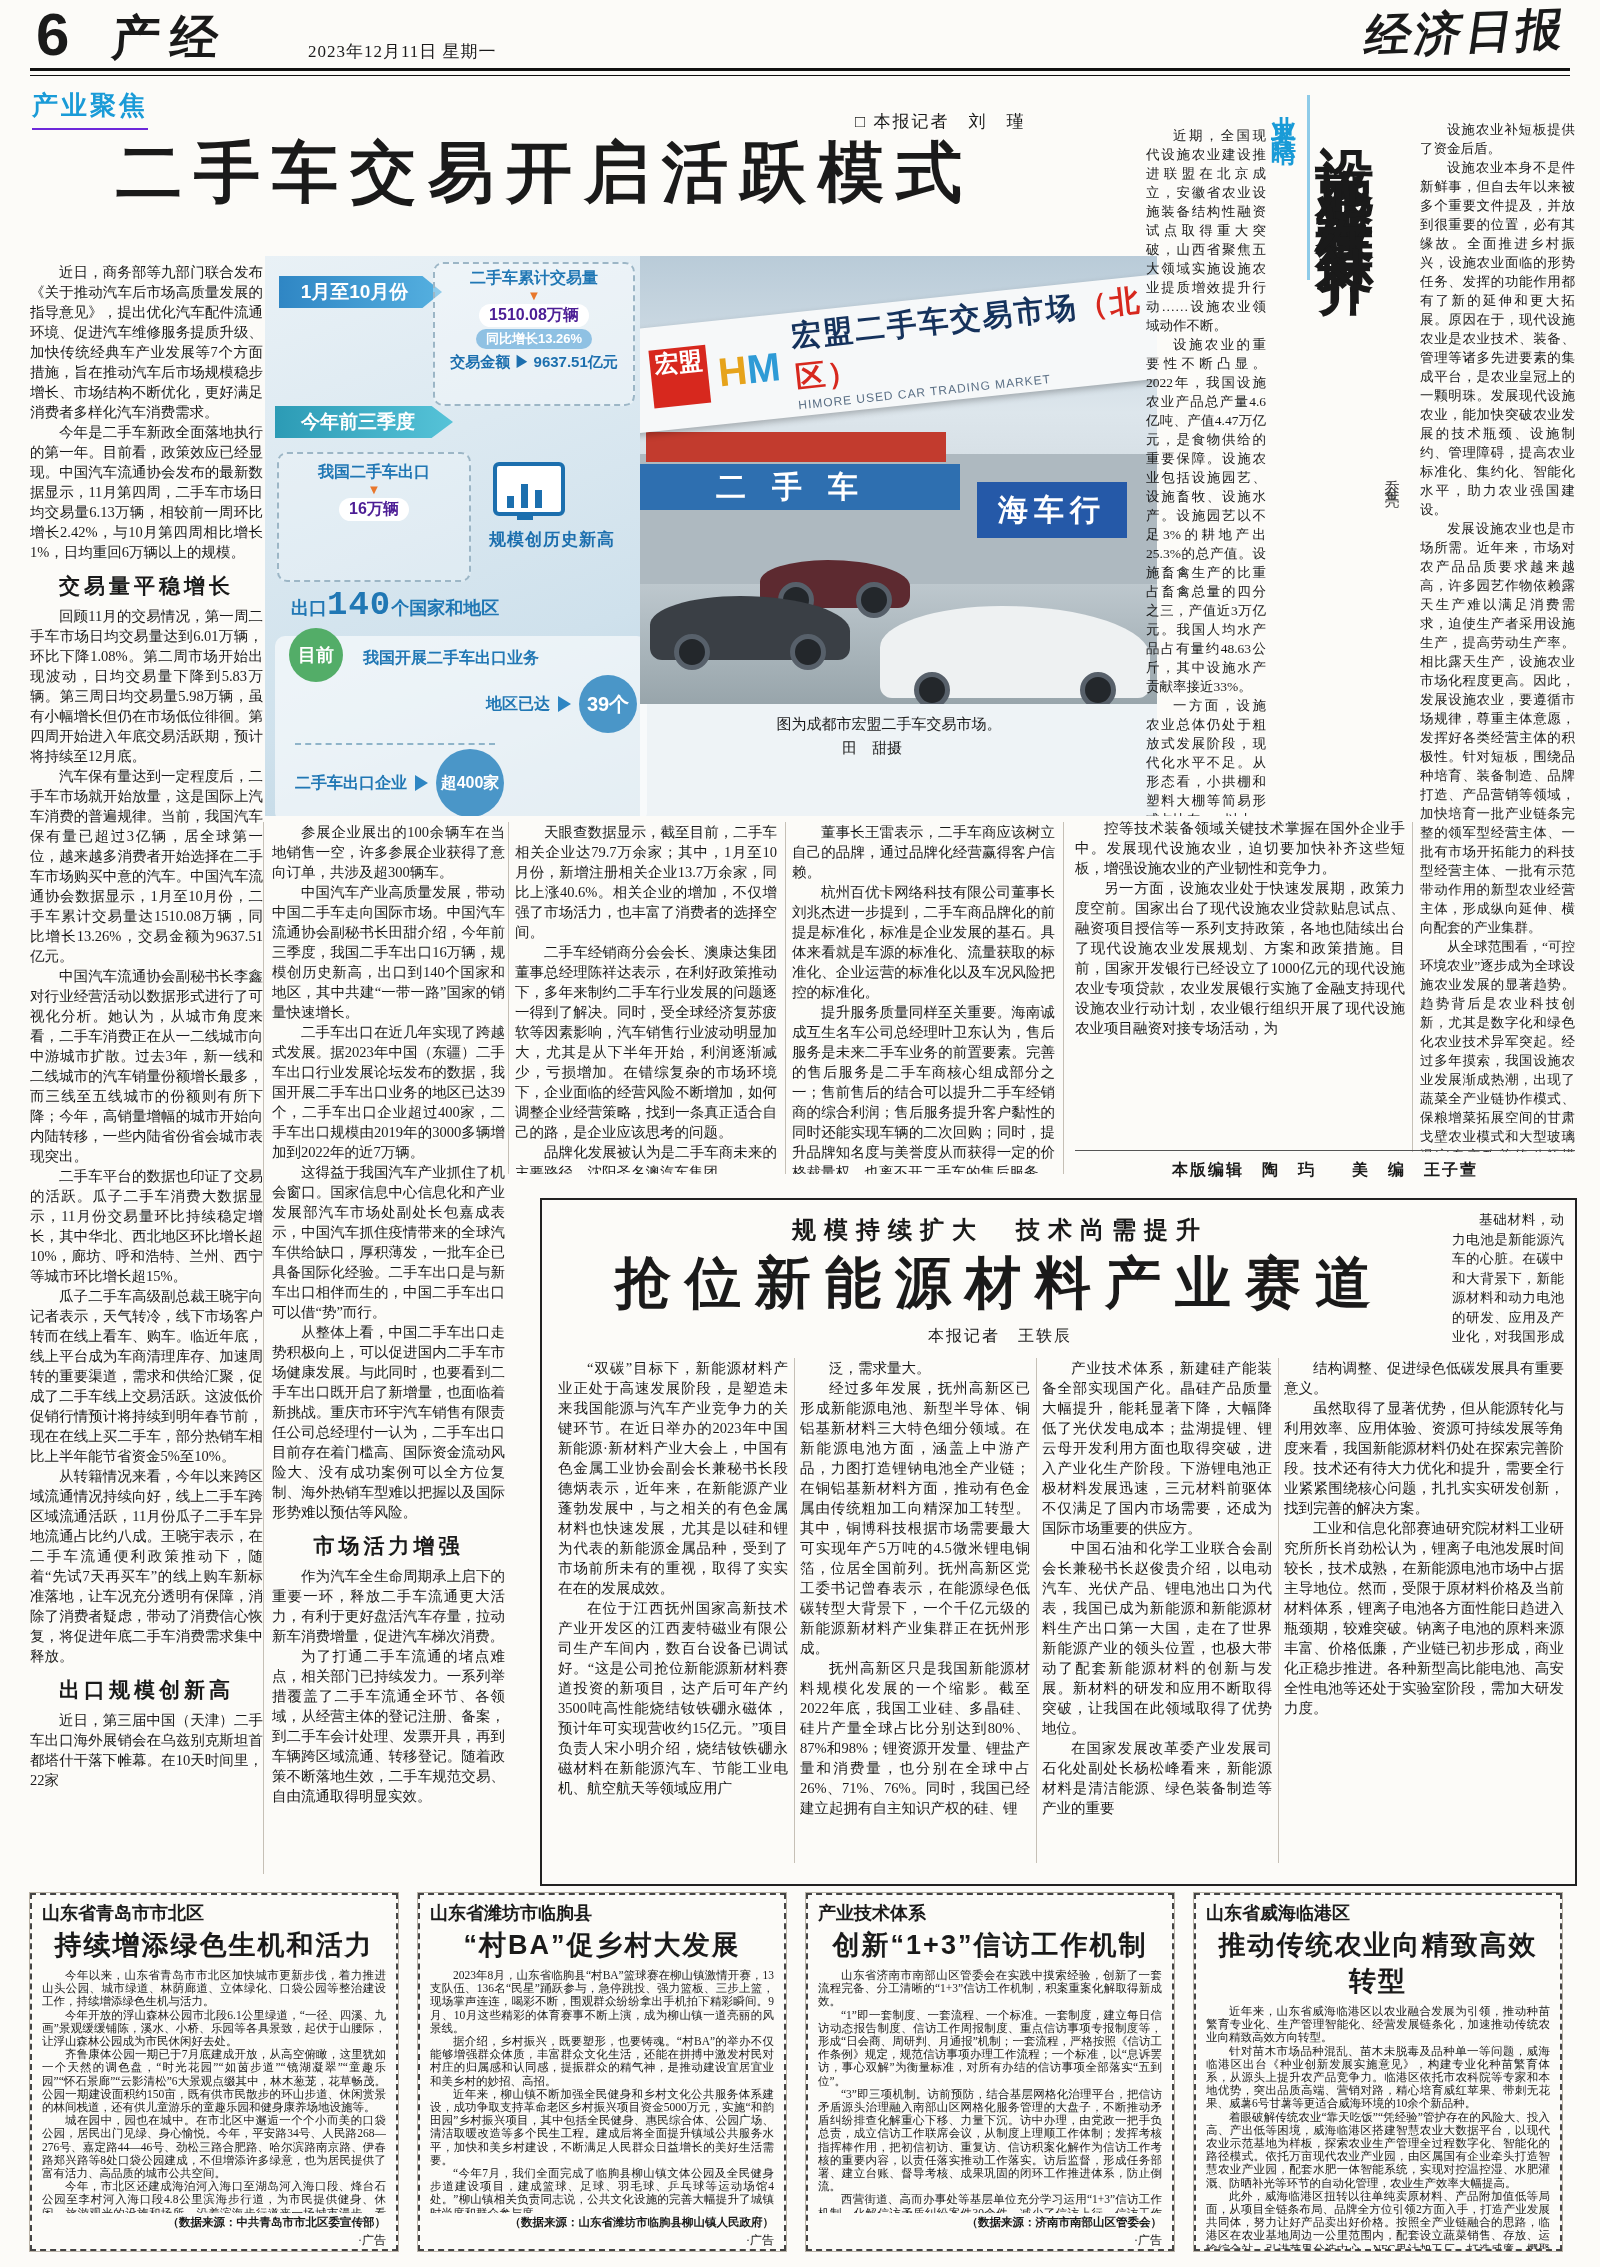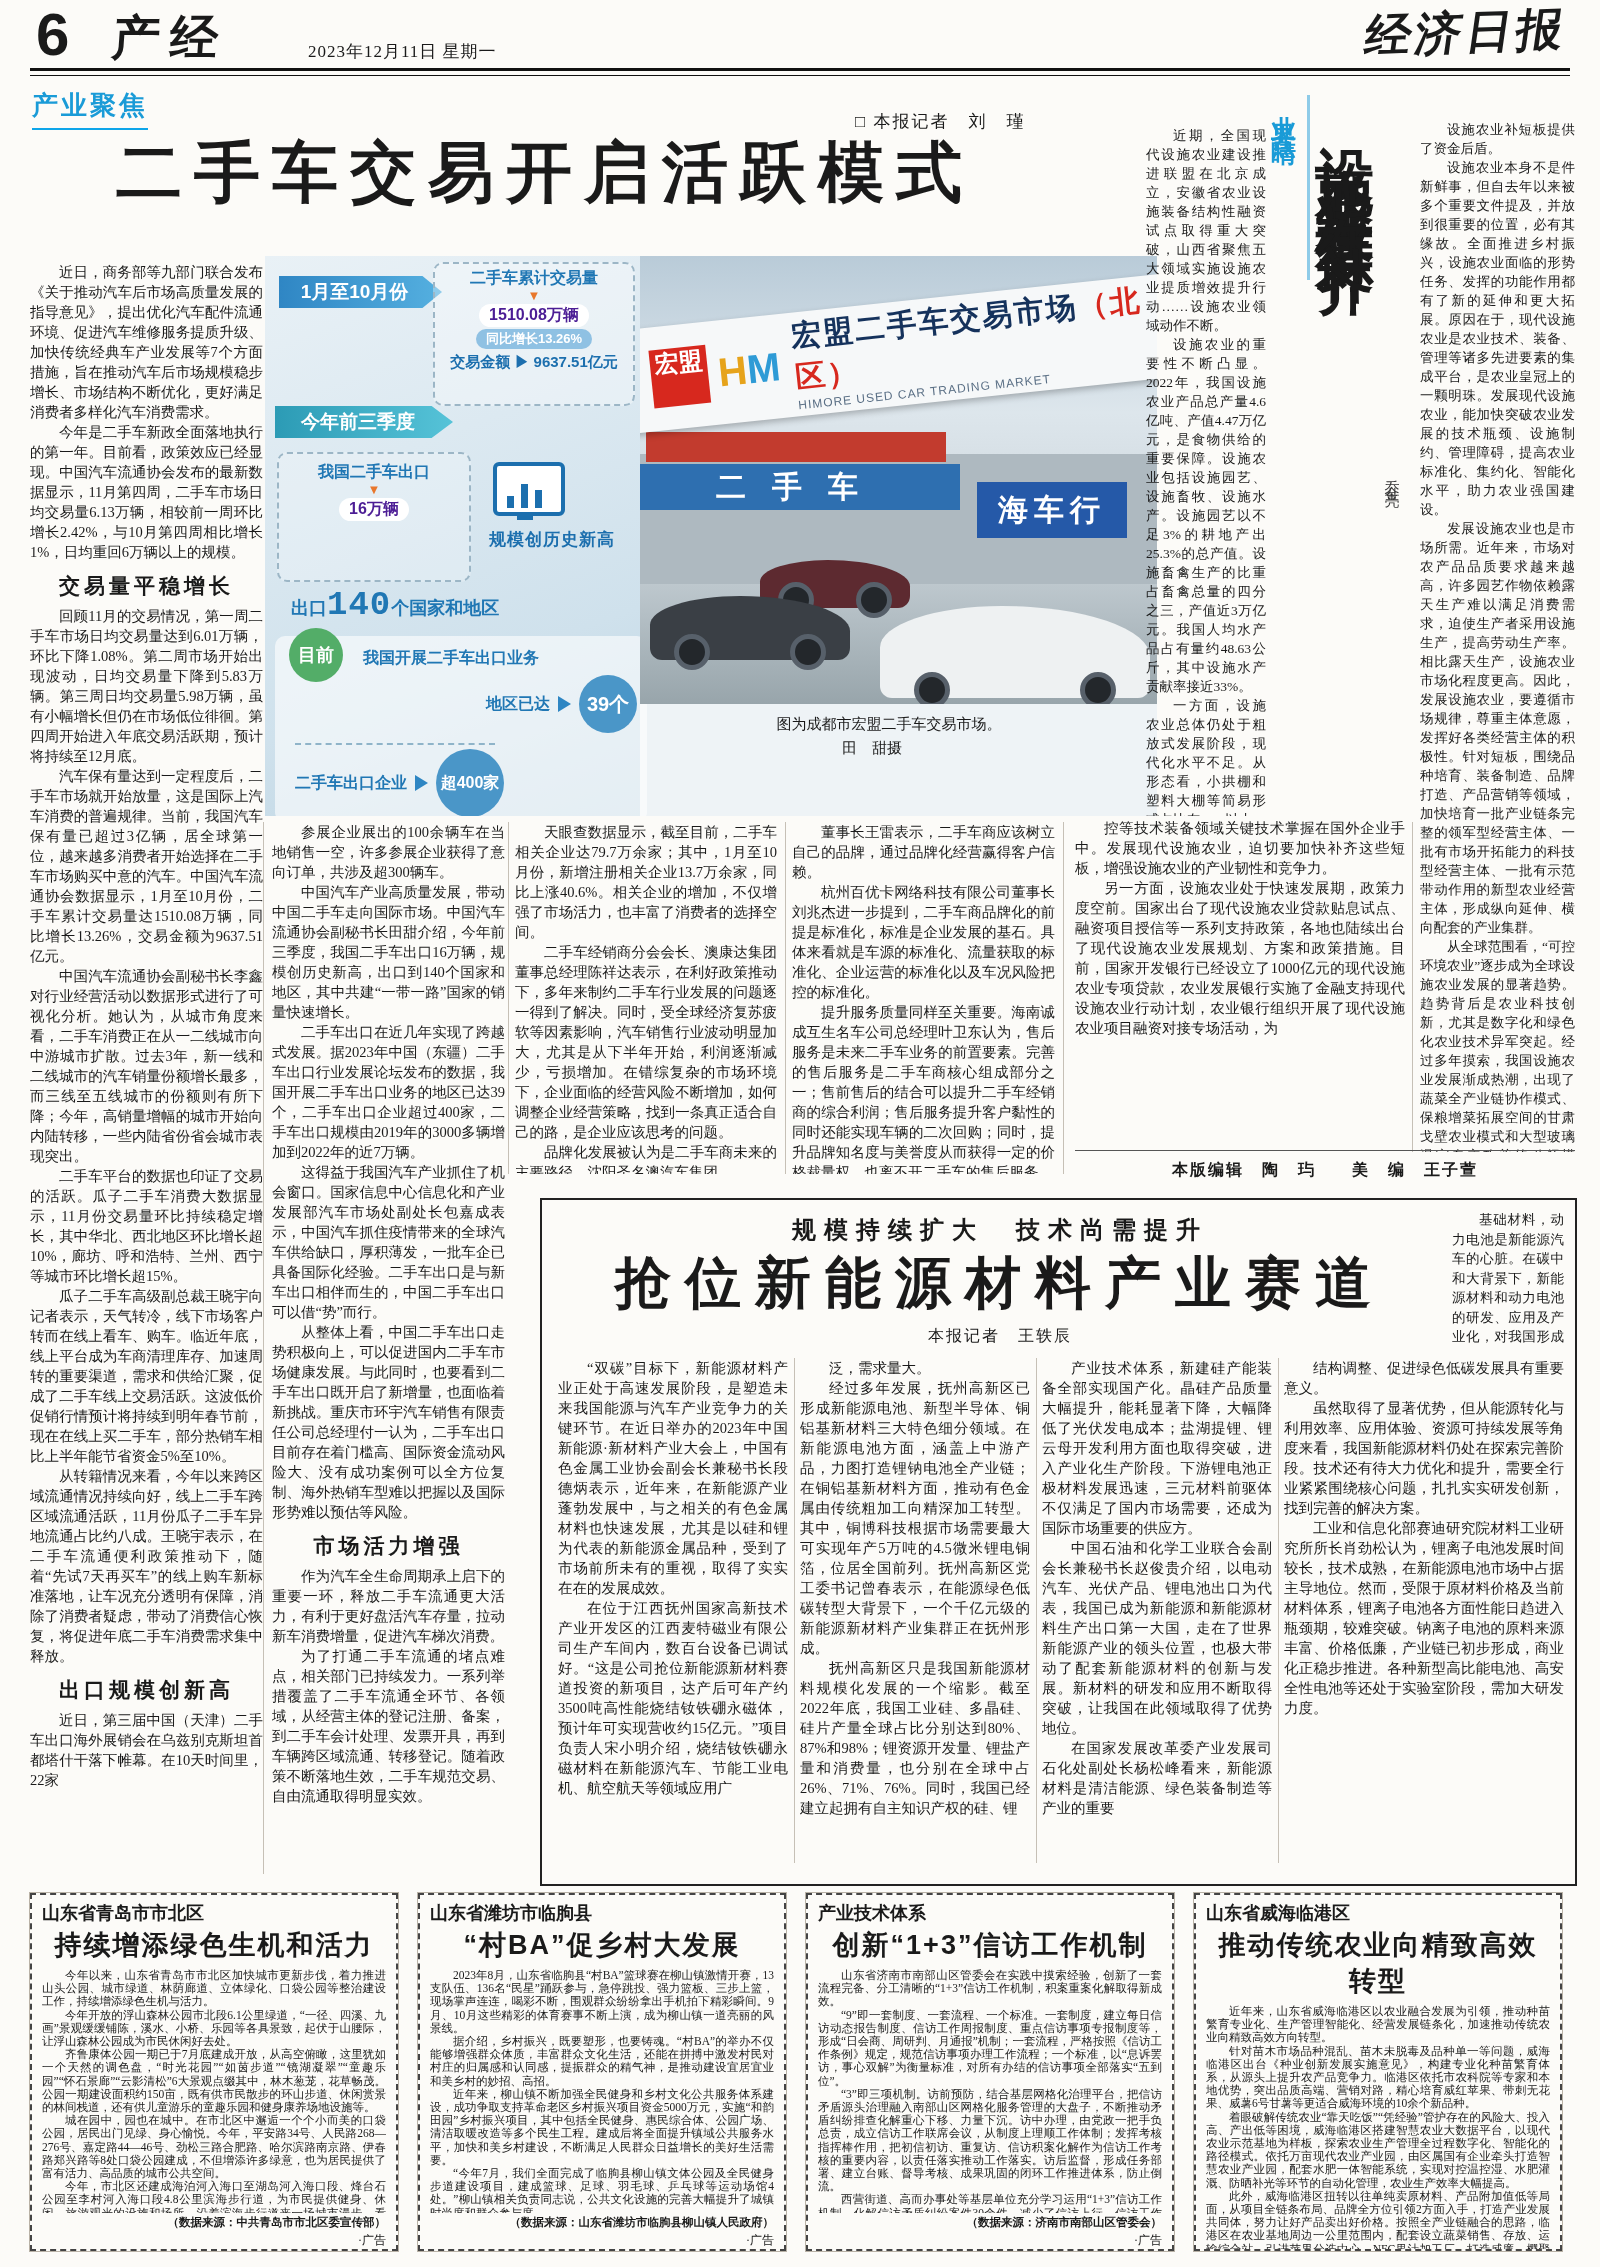--- a/index.html
+++ b/index.html
@@ -13,21 +13,21 @@
   .rule-a{position:absolute;left:30px;right:30px;top:68px;height:3px;background:#111;}
   .rule-b{position:absolute;left:30px;right:30px;top:75px;height:1px;background:#111;}
   
   .col{position:absolute;font-size:14.5px;line-height:20px;text-align:justify;overflow:hidden;}
   .col p{margin:0;text-indent:2em;}
   .col .subhead{text-align:center;font-weight:bold;font-size:21px;margin:14px 0 10px;font-family:"Liberation Sans",sans-serif;letter-spacing:4px;}
   .vrule{position:absolute;width:1px;background:#c6c0b6;}
   .hrule{position:absolute;height:1px;background:#555;}
   
   .lead-tag{position:absolute;left:32px;top:88px;font-size:26px;font-weight:bold;color:#1a9bd7;
-            font-family:"Liberation Sans",sans-serif;letter-spacing:3px;border-bottom:2px solid #0ea5e9;padding-bottom:5px;}
+            font-family:"Liberation Sans",sans-serif;letter-spacing:3px;border-bottom:2px solid #6d28d9;padding-bottom:5px;}
   .lead-byline{position:absolute;left:855px;top:110px;font-size:17px;letter-spacing:2px;}
   .lead-headline{position:absolute;left:40px;top:128px;width:1010px;text-align:center;font-size:66px;font-weight:bold;
                  font-family:"Liberation Sans",sans-serif;letter-spacing:12px;}
   
   .figure{position:absolute;left:265px;top:256px;width:892px;height:560px;background:#eef3f6;overflow:hidden;}
   .info-panel{position:absolute;left:0;top:0;width:375px;height:560px;background:linear-gradient(160deg,#e9f1f6 0%,#cfe1ec 70%,#bcd4e2 100%);}
   .ribbon{position:absolute;height:32px;color:#fff;font-weight:bold;font-size:19px;line-height:32px;text-align:center;
           font-family:"Liberation Sans",sans-serif;clip-path:polygon(0 0,88% 0,100% 50%,88% 100%,0 100%);padding:0 20px 0 8px;}
   .ribbon1{left:14px;top:20px;min-width:135px;background:linear-gradient(90deg,#2f86c4,#55b0e0);}
   .ribbon2{left:10px;top:150px;min-width:150px;background:linear-gradient(90deg,#2c9bb5,#56c3d8);}
@@ -318,21 +318,21 @@
         <p>“今年7月，我们全面完成了临朐县柳山镇文体公园及全民健身步道建设项目，建成篮球、足球、羽毛球、乒乓球等运动场馆4处。”柳山镇相关负责同志说，公共文化设施的完善大幅提升了城镇时尚度和群众参与度。</p>
       </div>
     <div class="ad-source">（数据来源：山东省潍坊市临朐县柳山镇人民政府）</div>
     <div class="ad-mark">·广告</div>
   </div>
   <div class="ad" style="left:806px;">
     <div class="ad-region">产业技术体系</div>
     <div class="ad-headline">创新“1+3”信访工作机制</div>
     <div class="ad-body">
         <p>山东省济南市南部山区管委会在实践中摸索经验，创新了一套流程完备、分工清晰的“1+3”信访工作机制，积案重案化解取得新成效。</p>
-        <p>“9”即一套制度、一套流程、一个标准。一套制度，建立每日信访动态报告制度、信访工作周报制度、重点信访事项专报制度等，形成“日会商、周研判、月通报”机制；一套流程，严格按照《信访工作条例》规定，规范信访事项办理工作流程；一个标准，以“息诉罢访，事心双解”为衡量标准，对所有办结的信访事项全部落实“五到位”。</p>
+        <p>“1”即一套制度、一套流程、一个标准。一套制度，建立每日信访动态报告制度、信访工作周报制度、重点信访事项专报制度等，形成“日会商、周研判、月通报”机制；一套流程，严格按照《信访工作条例》规定，规范信访事项办理工作流程；一个标准，以“息诉罢访，事心双解”为衡量标准，对所有办结的信访事项全部落实“五到位”。</p>
         <p>“3”即三项机制。访前预防，结合基层网格化治理平台，把信访矛盾源头治理融入南部山区网格化服务管理的大盘子，不断推动矛盾纠纷排查化解重心下移、力量下沉。访中办理，由党政一把手负总责，成立信访工作联席会议，从制度上理顺工作体制；发挥考核指挥棒作用，把初信初访、重复访、信访积案化解作为信访工作考核的重要内容，以责任落实推动工作落实。访后监督，形成任务部署、建立台账、督导考核、成果巩固的闭环工作推进体系，防止倒流。</p>
         <p>西营街道、高而办事处等基层单位充分学习运用“1+3”信访工作机制，化解信访矛盾纠纷案件30余件，减少了信访上行，信访工作水平和基层治理能力得到全面提升。</p>
       </div>
     <div class="ad-source">（数据来源：济南市南部山区管委会）</div>
     <div class="ad-mark">·广告</div>
   </div>
   <div class="ad" style="left:1194px;">
     <div class="ad-region">山东省威海临港区</div>
     <div class="ad-headline">推动传统农业向精致高效转型</div>
     <div class="ad-body">

